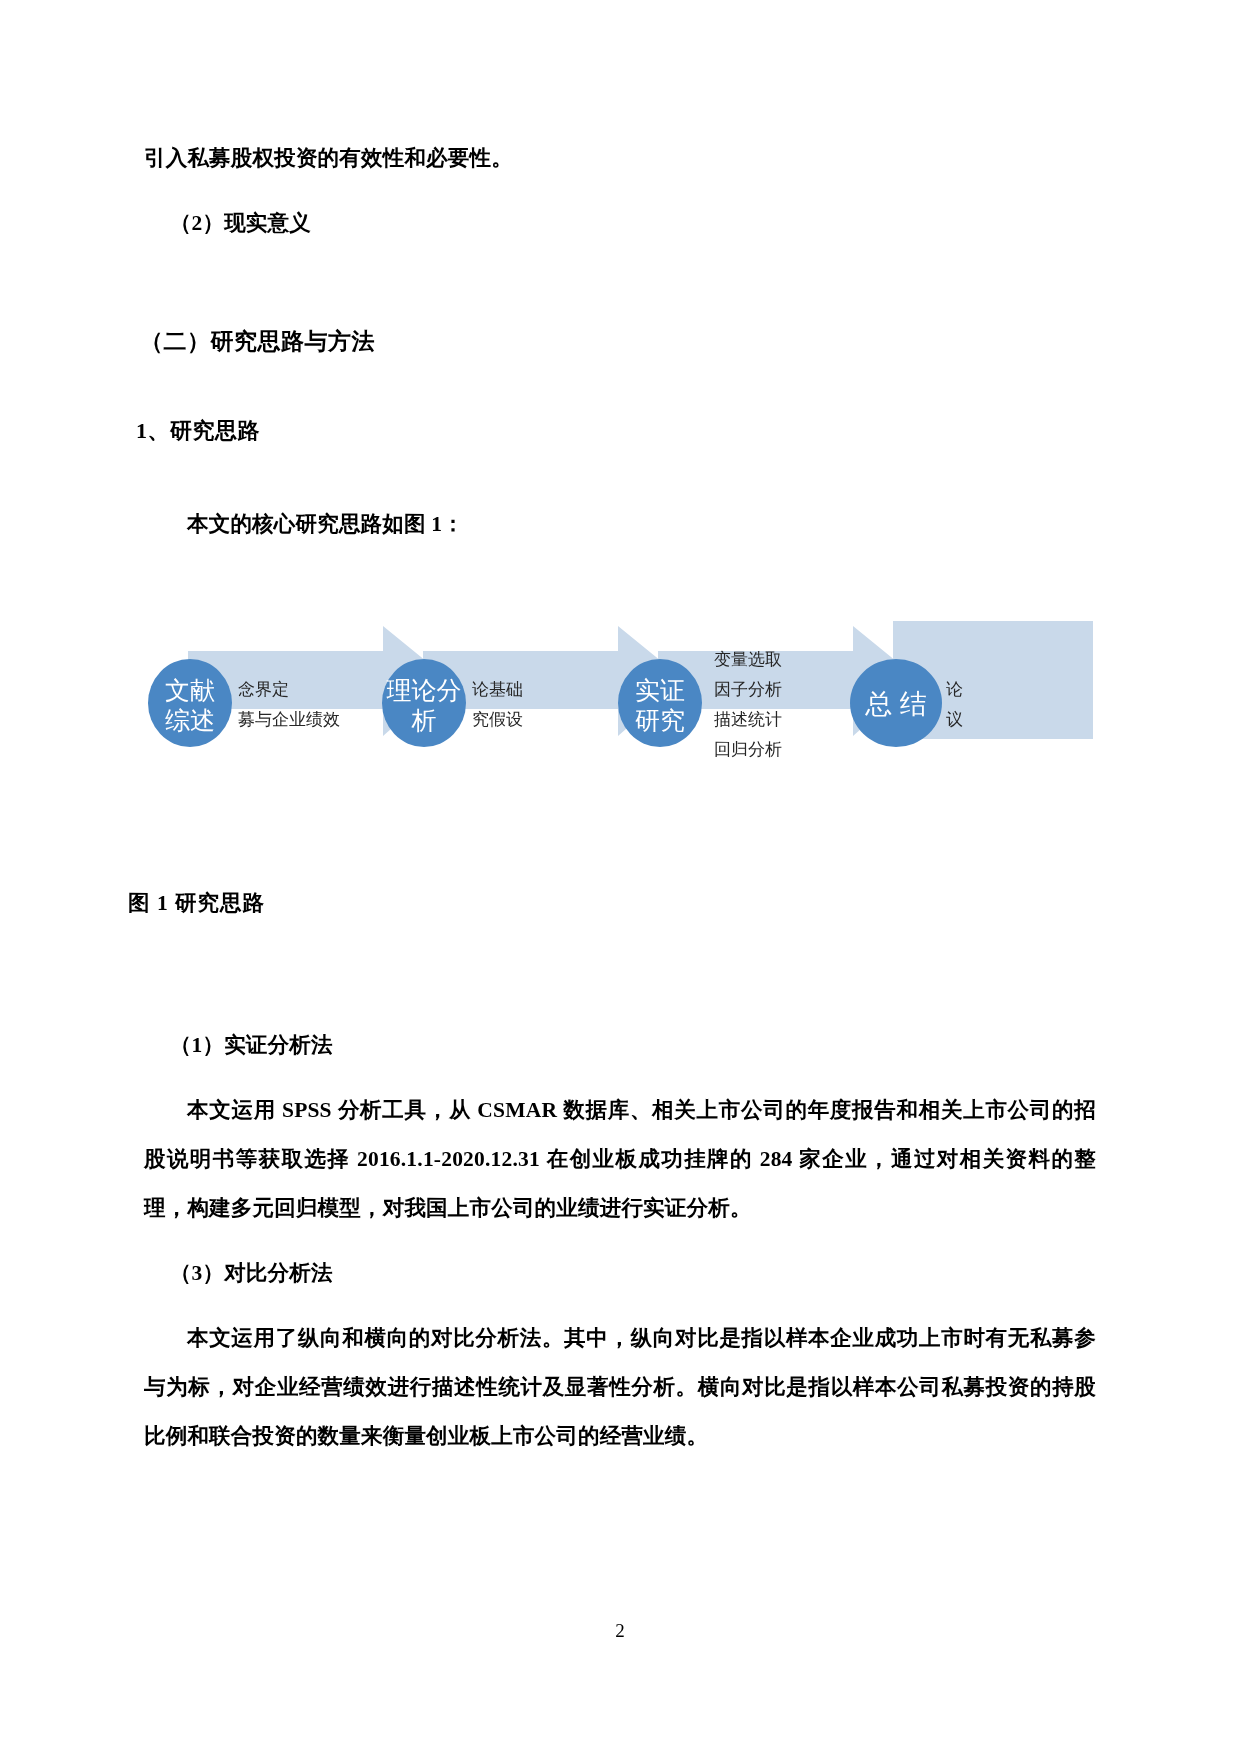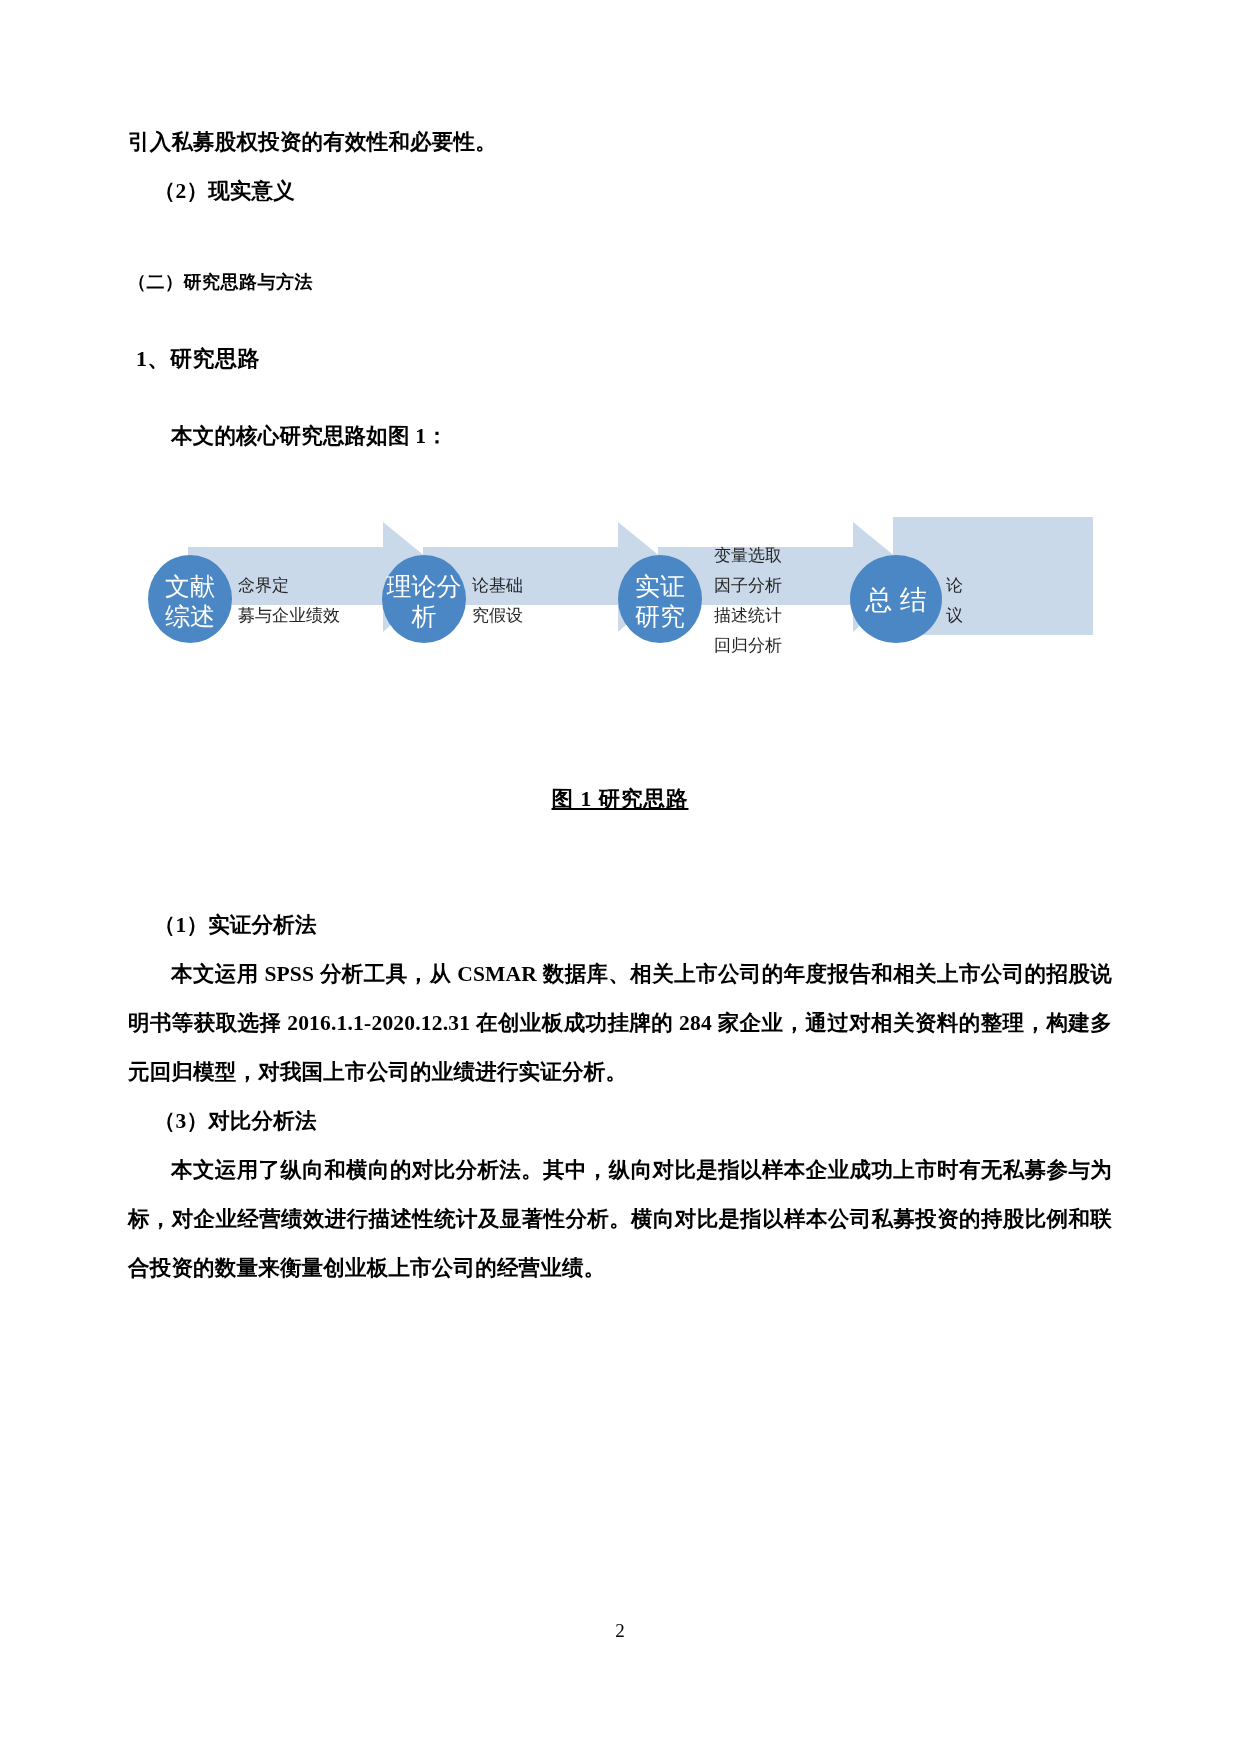--- a/index.html
+++ b/index.html
@@ -21,35 +21,35 @@
   }
   .content {
     position: absolute;
     left: 128px;
     top: 118px;
     width: 984px;
   }
 
   
   p.body {
-    margin: 0;
+    margin: 16px;
     font-size: 21.5px;
     line-height: 49px;
     letter-spacing: 0.2px;
     text-align: justify;
     text-justify: inter-ideograph;
     font-weight: 600;
   }
   p.indent1 { text-indent: 2em; }
   p.indent-small { text-indent: 1.2em; }
 
   
   h2.sec {
-    margin: 0;
-    font-size: 18px;
+    margin: 12px;
+    font-size: 23px;
     font-weight: 700;
     line-height: 40px;
     letter-spacing: 0.5px;
   }
   h3.sub {
     margin: 8px;
     font-size: 22px;
     font-weight: 700;
     line-height: 38px;
     letter-spacing: 0.5px;
@@ -68,26 +68,25 @@
     margin: 0;
   }
   .flow {
     position: absolute;
     left: 0;
     top: 0;
     width: 984px;
     height: 240px;
   }
   .fig-caption {
-    text-align: center;
+    text-align: left;
     font-size: 21.5px;
     font-weight: 700;
     letter-spacing: 1px;
     line-height: 36px;
-    text-decoration: underline;
   }
 
   
   .node-label {
     font-family: "Liberation Sans", "DejaVu Sans", sans-serif;
     fill: #ffffff;
     font-size: 25px;
   }
   .arrow-text {
     font-family: "Liberation Sans", "DejaVu Sans", sans-serif;

